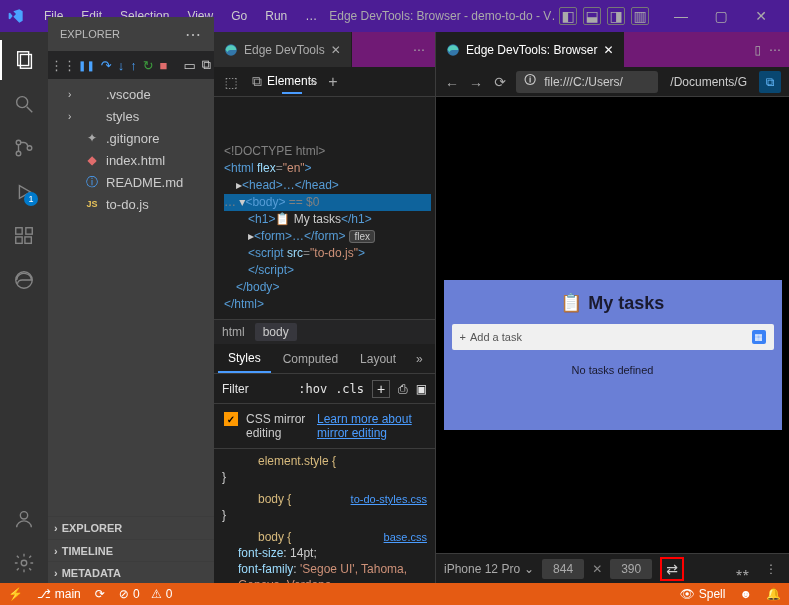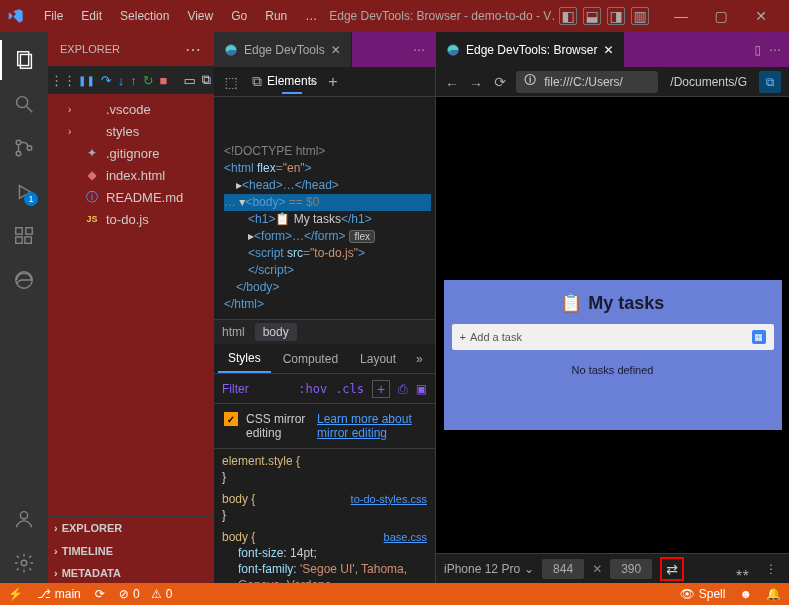--- a/index.html
+++ b/index.html
@@ -1,37 +1,37 @@
 <!DOCTYPE html>
 <html><head>
 <meta charset="utf-8">
 <style>
   * { box-sizing: border-box; margin: 0; padding: 0; font-family: 'Segoe UI', sans-serif; }
   body { width: 789px; height: 605px; background: #1e1e1e; color: #ccc; font-size: 12px; overflow: hidden; position: relative; }
   
   
-  .titlebar { height: 32px; background: #7f1d1d; display: flex; align-items: center; padding: 0 8px; gap: 4px; }
+  .titlebar { height: 32px; background: #4c1d95; display: flex; align-items: center; padding: 0 8px; gap: 4px; }
   .titlebar .vs-icon { width: 16px; height: 16px; display:flex;align-items:center;justify-content:center; }
   .titlebar .menu { display: flex; gap: 2px; margin-left: 8px; }
   .titlebar .menu span { padding: 4px 8px; cursor: pointer; font-size: 12px; }
   .titlebar .title { flex: 1; text-align: center; font-size: 12px; color: #aaa; overflow: hidden; white-space: nowrap; }
   .titlebar .layout-icons { display: flex; gap: 6px; margin-right: 8px; }
   .titlebar .layout-icons span { width: 18px; height: 18px; display:flex;align-items:center;justify-content:center; color:#aaa; font-size:14px; border:1px solid #777; border-radius:2px;}
   .titlebar .win-controls { display: flex; gap: 0; }
   .titlebar .win-controls span { width: 40px; height: 32px; display:flex;align-items:center;justify-content:center; cursor: pointer; font-size:14px; color:#aaa;}
   
   
   .activitybar { position: absolute; left: 0; top: 32px; bottom: 22px; width: 48px; background: #333333; display: flex; flex-direction: column; align-items: center; padding-top: 8px; gap: 4px; }
   .activitybar .act-item { width: 48px; height: 40px; display:flex; align-items:center; justify-content:center; color: #858585; cursor:pointer; position: relative; }
   .activitybar .act-item.active { color: #fff; border-left: 2px solid #fff; }
   .activitybar .act-item .badge { position:absolute; bottom:6px; right:10px; background:#007acc; color:#fff; border-radius:8px; font-size:9px; min-width:14px; height:14px; display:flex;align-items:center;justify-content:center; padding:0 3px;}
   .activitybar .spacer { flex: 1; }
   
   
-  .sidebar { position: absolute; left: 48px; top: 32px; width: 166px; bottom: 22px; background: #7f1d1d; display: flex; flex-direction: column; }
+  .sidebar { position: absolute; left: 48px; top: 17px; width: 166px; bottom: 22px; background: #404040; display: flex; flex-direction: column; }
   .sidebar .sb-header { height: 34px; display:flex; align-items:center; padding: 0 12px; color:#bbb; font-size:11px; justify-content:space-between; }
   .sidebar .sb-header .dots { font-size:16px; letter-spacing:1px; cursor:pointer;}
   .sidebar .debug-tb { height: 28px; display:flex; align-items:center; gap:6px; padding:0 6px; background:#252526;}
   .sidebar .debug-tb span { width:18px; height:18px; display:flex;align-items:center;justify-content:center; cursor:pointer; font-size:13px;}
   .sidebar .debug-tb .sep { width:1px; height:16px; background:#555; margin:0 2px;}
   .sidebar .tree { flex:1; overflow:hidden; padding:4px 0;}
   .sidebar .tree .row { display:flex; align-items:center; height:22px; padding-left:20px; gap:6px; cursor:pointer; font-size:13px; color:#ccc;}
   .sidebar .tree .row .chev { width:10px; color:#ccc; font-size:10px;}
   .sidebar .tree .row .ficon { width:16px; text-align:center; font-size:12px;}
   .sidebar .sections { border-top:1px solid #3c3c3c;}
@@ -69,31 +69,31 @@
   
   .crumbs { height:24px; display:flex; align-items:center; padding:0 8px; gap:10px; background:#252526; font-size:12px;}
   .crumbs span{ color:#aaa; cursor:pointer;}
   .crumbs span.active{ background:#37373d; padding:2px 8px; border-radius:2px; color:#ccc;}
   
   .styletabs { height:30px; display:flex; align-items:center; border-bottom:1px solid #3c3c3c; padding:0 4px; gap:2px;}
   .styletabs .stab { padding:6px 10px; font-size:12px; color:#aaa; cursor:pointer;}
   .styletabs .stab.active{ color:#fff; border-bottom:2px solid #4a9cff;}
   .styletabs .more{padding:0 8px; color:#aaa; cursor:pointer;}
   
-  .filterbar { height:30px; display:flex; align-items:center; padding:0 8px; gap:8px; border-bottom:1px solid #3c3c3c; font-size:12px; color:#8b5cf6;}
+  .filterbar { height:30px; display:flex; align-items:center; padding:0 8px; gap:8px; border-bottom:1px solid #3c3c3c; font-size:12px; color:#e5e5e5;}
   .filterbar .hov,.filterbar .cls{font-family:Consolas,monospace;}
   .filterbar .plus{font-size:14px; border:1px solid #555; width:18px; height:18px; display:flex;align-items:center;justify-content:center; cursor:pointer;}
   
   .mirror { padding:8px 10px; display:flex; align-items:flex-start; gap:8px; border-bottom:1px solid #3c3c3c; font-size:12px;}
   .mirror .chk{width:14px;height:14px; background:#f90; display:flex;align-items:center;justify-content:center; color:#000; font-size:10px; font-weight:bold; flex-shrink:0;}
   .mirror .link{color:#4a9cff; text-decoration:underline; cursor:pointer;}
   
   .cssview { flex:1; overflow:hidden; font-family:Consolas,monospace; font-size:12px; line-height:16px; padding:4px 8px;}
   .cssview .rule{margin-bottom:6px;}
-  .cssview .selhead{display:flex; justify-content:space-between;}
+  .cssview .selhead{display:flex; justify-content:space-between;margin-left:36px;}
   .cssview .sel{color:#d7ba7d;}
   .cssview .src{color:#4a9cff; text-decoration:underline; cursor:pointer; font-size:11px;}
   .cssview .prop{padding-left:16px;}
   .cssview .pname{color:#9cdcfe;}
   .cssview .pval{color:#ccc;}
   .cssview .kw{color:#ce9178;}
   
   
   .browser { flex:1; background:#1e1e1e; display:flex; flex-direction:column;}
   .browser .tabbar .tab.active{background:#1e1e1e; color:#fff;}

